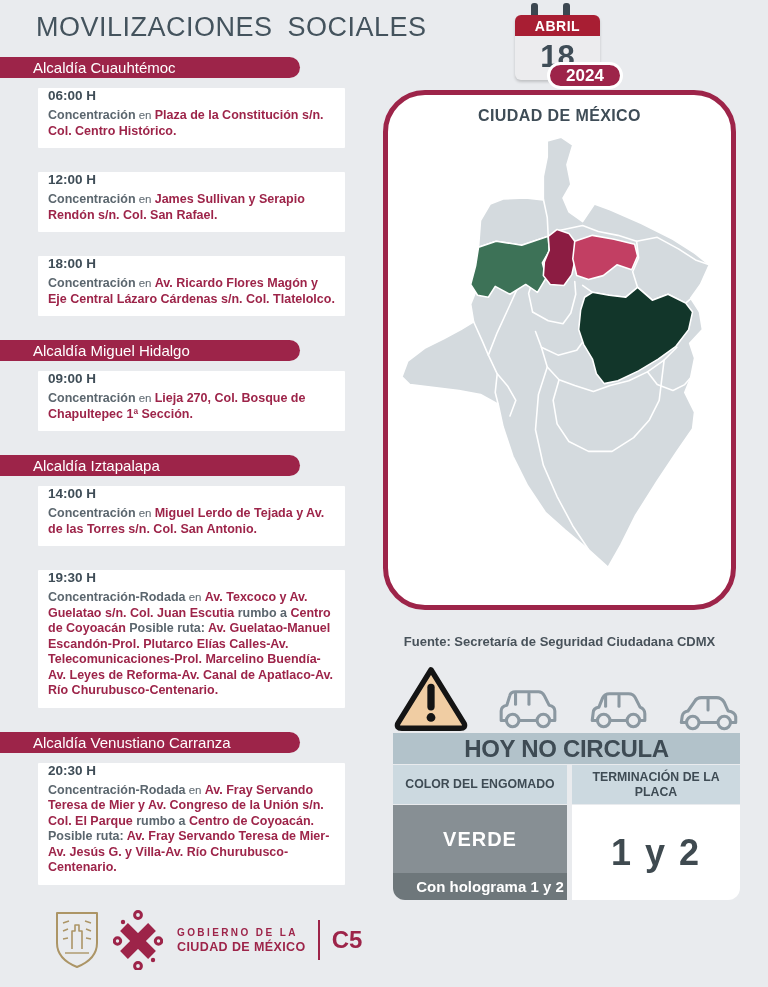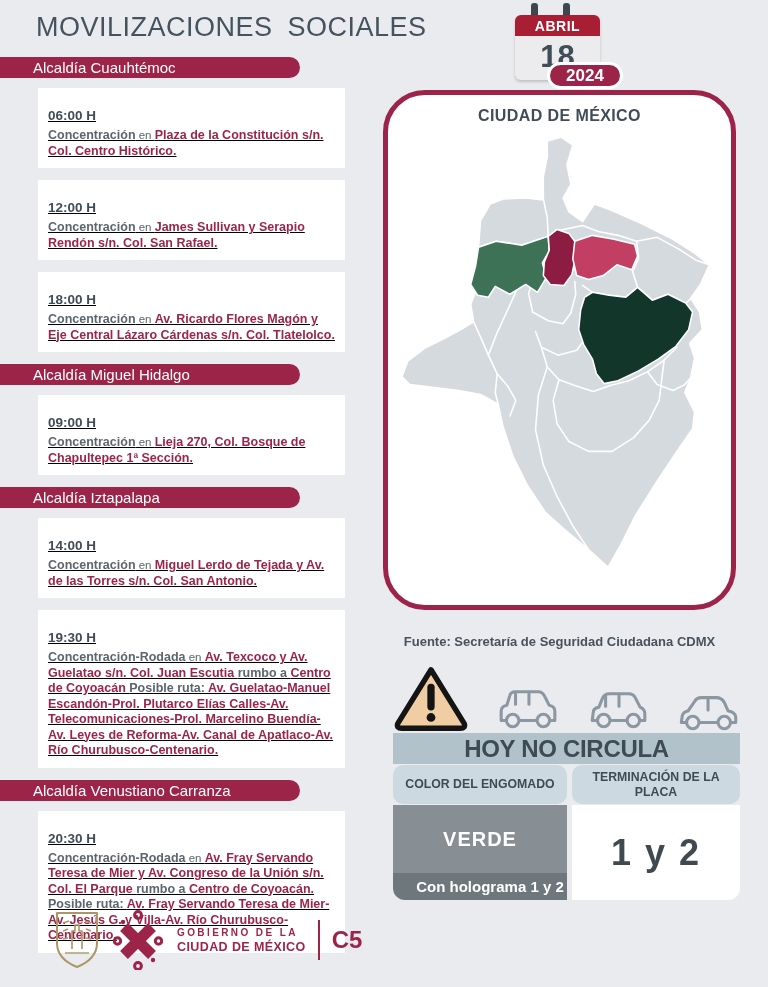--- a/index.html
+++ b/index.html
@@ -38,21 +38,21 @@
   
   .sections { position:absolute; left:0; top:57px; width:380px; }
   .section-pill {
     width:300px; height:21px; background:#9d2449; color:#fff;
     border-radius:0 11px 11px 0; font-size:15px; padding-left:33px;
     display:flex; align-items:center; margin:3px 0 10px;
   }
   .section-pill:first-child { margin-top:0; }
   .event-card {
     margin-left:38px; width:307px; background:#fff;
-    padding:20px 10px 9px; margin-bottom:12px; border-radius:1px;text-decoration:underline;
+    padding:0 10px 9px; margin-bottom:24px; border-radius:1px;
   }
   .event-time { font-size:13.5px; font-weight:bold; color:#3f4d57; margin-bottom:5px; }
   .event-text { font-size:12.5px; line-height:15.5px; font-weight:bold; }
   .seg-muted { color:#5b666e; }
   .seg-en { color:#5b666e; font-weight:normal; font-size:11.5px; }
   .seg-loc { color:#9d2449; }
 
   
   .map-box {
     position:absolute; left:383px; top:90px; width:353px; height:520px;
@@ -76,21 +76,21 @@
 
   
   .hnc { position:absolute; left:393px; top:733px; width:347px; }
   .hnc-title {
     height:31px; background:#b2c2ca; color:#3e4b54; font-weight:bold; font-size:24px;
     display:flex; align-items:center; justify-content:center; letter-spacing:-.3px;
   }
   .hnc-sub { display:flex; gap:5px; margin-top:1px; }
   .hnc-sub > div {
     background:#ccd9e0; height:39px; display:flex; align-items:center; justify-content:center;
-    text-align:center; font-size:12.3px; font-weight:bold; color:#3e4b54; line-height:1.15;border-radius:10px;
+    text-align:center; font-size:12.3px; font-weight:bold; color:#3e4b54; line-height:1.15;
   }
   .hnc-sub .c1 { width:174px; } .hnc-sub .c2 { flex:1; }
   .hnc-main { display:flex; gap:5px; margin-top:1px; }
   .hnc-left { width:174px; }
   .hnc-verde {
     height:68px; background:#878f94; color:#fff; font-weight:bold; font-size:20px;
     letter-spacing:1px; display:flex; align-items:center; justify-content:center;
   }
   .hnc-holo {
     height:27px; background:#6e777b; color:#fff; font-weight:bold; font-size:15px;

